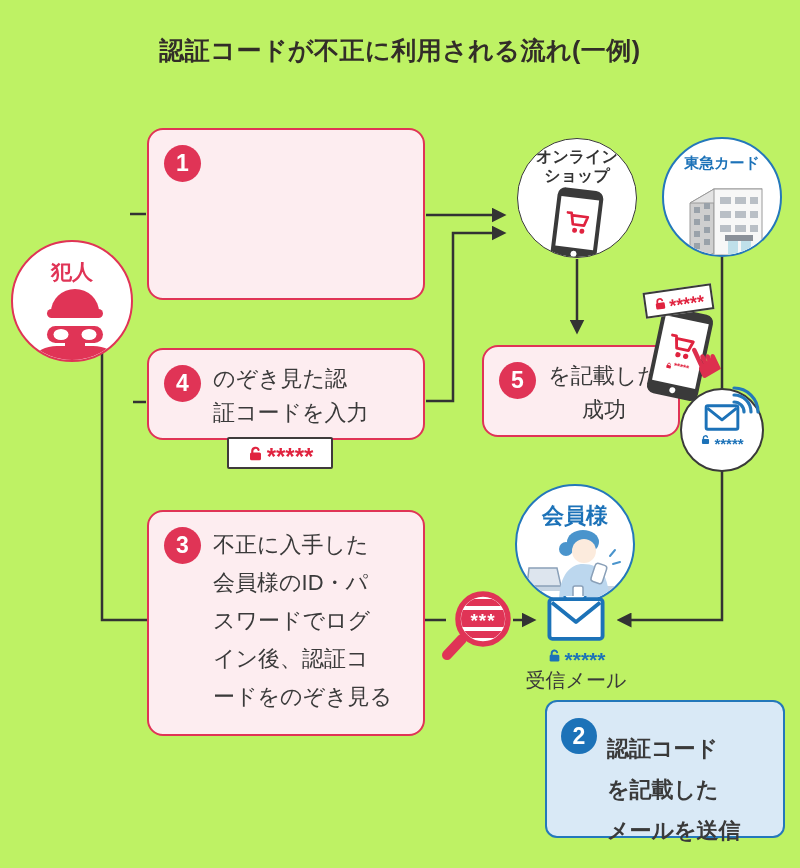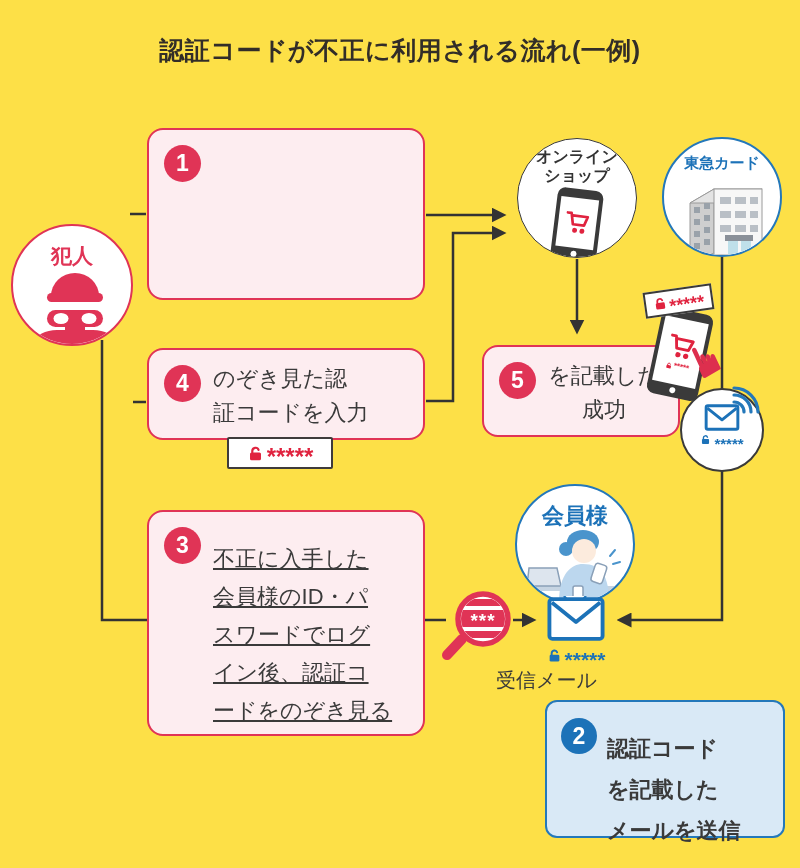--- a/index.html
+++ b/index.html
@@ -1,44 +1,44 @@
 <!DOCTYPE html>
 <html><head>
 <meta charset="utf-8">
 <style>
   html,body{margin:0;padding:0;}
   body{font-family:"Liberation Sans","DejaVu Sans",sans-serif;}
-  .canvas{position:relative;width:800px;height:868px;background:#fde047;overflow:hidden;}
+  .canvas{position:relative;width:800px;height:868px;background:#bef264;overflow:hidden;}
   .title{position:absolute;top:34px;left:0;width:100%;text-align:center;margin:0;
          font-size:25px;font-weight:700;color:#322d28;letter-spacing:0.5px;}
   svg.connectors{position:absolute;left:0;top:0;z-index:0;}
 
   
   .stepbox{position:absolute;background:#fdedf0;border:2.5px solid #e03456;border-radius:16px;
            display:flex;align-items:flex-start;box-sizing:border-box;z-index:1;}
   .stepbox.blue{background:#d9e9f6;border-color:#2478ba;border-radius:12px;}
   .badge{width:37px;height:37px;border-radius:50%;background:#e03456;color:#fff;
          display:flex;align-items:center;justify-content:center;
          font-size:23px;font-weight:700;flex-shrink:0;margin:15px 12px 0 15px;}
   .stepbox.blue .badge{background:#1c72b8;width:36px;height:36px;margin:16px 10px 0 14px;}
   .boxtext{font-size:22px;line-height:34px;color:#3a3a3a;white-space:pre-line;margin-top:12px;}
   #box1{left:147px;top:128px;width:278px;height:172px;}
   #box4{left:147px;top:348px;width:278px;height:92px;}
   #box3{left:147px;top:510px;width:278px;height:226px;}
-  #box3 .boxtext{line-height:38px;margin-top:28px;text-decoration:underline;}
+  #box3 .boxtext{line-height:38px;margin-top:14px;}
   #box5{left:482px;top:345px;width:198px;height:92px;}
   #box5 .boxtext{flex:1;text-align:center;margin:12px 18px 0 0;line-height:34px;}
   #box2{left:545px;top:700px;width:240px;height:138px;}
   #box2 .boxtext{line-height:41px;margin-top:26px;font-weight:bold;}
 
   
   .circle{position:absolute;border-radius:50%;background:#fff;box-sizing:border-box;
           overflow:hidden;z-index:2;}
   .circle-label{position:absolute;width:100%;text-align:center;font-weight:700;white-space:pre-line;}
-  #criminal{left:11px;top:224px;width:122px;height:122px;border:2.5px solid #e03456;}
+  #criminal{left:11px;top:240px;width:122px;height:122px;border:2.5px solid #e03456;}
   #criminal .circle-label{top:16px;color:#e03456;font-size:21px;}
   #shop{left:517px;top:138px;width:120px;height:120px;border:1.8px solid #3a3a3a;}
   #shop .circle-label{top:8px;color:#333;font-size:16px;line-height:19px;}
   #tokyu{left:662px;top:137px;width:120px;height:120px;border:2.5px solid #2478ba;}
   #tokyu .circle-label{top:15px;color:#1c72b8;font-size:15px;}
   #member{left:515px;top:484px;width:120px;height:120px;border:2.5px solid #2478ba;}
   #member .circle-label{top:15px;color:#1c72b8;font-size:22px;}
   #mailcircle{left:680px;top:388px;width:84px;height:84px;border:2px solid #3a3a3a;
               display:flex;flex-direction:column;align-items:center;}
   .icon-abs{position:absolute;}
@@ -46,21 +46,21 @@
   
   .codechip{position:absolute;background:#fff;border:2px solid #3f3b3b;border-radius:2px;
             display:flex;align-items:center;justify-content:center;gap:3px;z-index:3;box-sizing:border-box;}
   #chip-box4{left:227px;top:437px;width:106px;height:32px;}
   .code{font-weight:700;line-height:1;}
   .red-text{color:#e0233f;}
   .blue-text{color:#1c72b8;}
   .ast{transform:translateY(4px);display:inline-block;}
   .coderow{display:flex;align-items:center;justify-content:center;gap:3px;}
   #received-code{position:absolute;left:496px;top:645px;width:160px;z-index:2;}
-  #received-label{position:absolute;left:496px;top:667px;width:160px;text-align:left;
+  #received-label{position:absolute;left:496px;top:667px;width:160px;text-align:center;
                   font-size:20px;color:#3a3a3a;z-index:2;}
   #mail-code{margin-top:1px;}
 
   
   #fraud-group{position:absolute;left:638px;top:282px;width:115px;height:125px;z-index:3;}
   #fraud-chip{position:absolute;left:6px;top:6px;transform:rotate(-8deg);background:#fff;
               border:2px solid #3a3a3a;padding:2px 7px;display:flex;align-items:center;gap:2px;}
   .phone{background:#3a3a3a;border-radius:8px;position:absolute;}
   .phone .screen{position:absolute;background:#fff;left:4px;right:4px;top:9px;bottom:13px;
                  display:flex;flex-direction:column;align-items:center;justify-content:center;}

